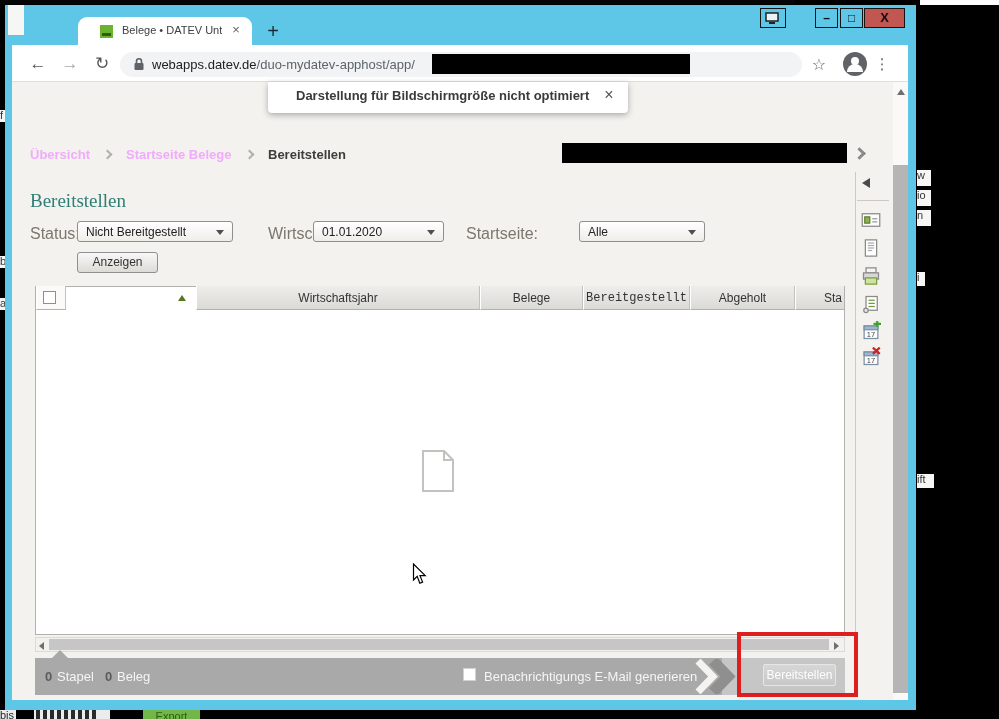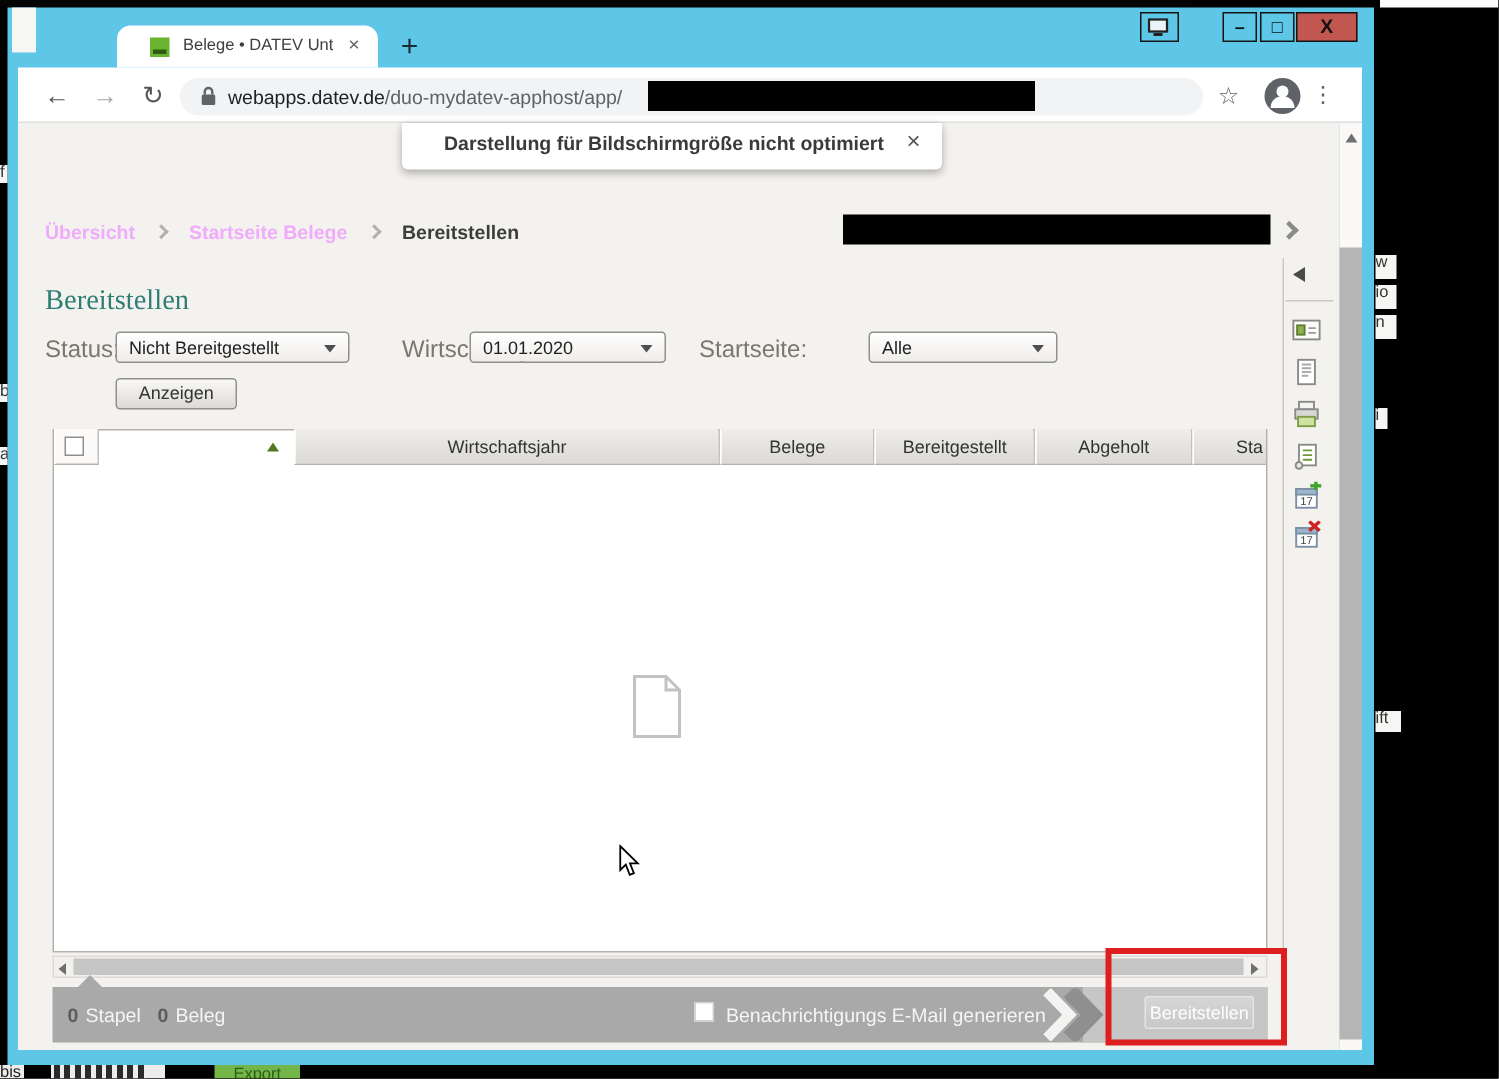--- a/index.html
+++ b/index.html
@@ -183,21 +183,21 @@
     <span class="dd-arr"></span>
   </div>
   <div class="abs wbtn" style="left:77px;top:252px;width:81px;height:21px;line-height:19px;">Anzeigen</div>
 
   <div class="abs tbl"></div>
   <div class="abs th th-check" style="left:36px;width:30px;"></div>
   <div class="abs cb" style="left:43px;top:291px;"></div>
   <div class="abs sortup" style="left:178px;top:295px;"></div>
   <div class="abs th" style="left:196px;width:284px;"><span>Wirtschaftsjahr</span></div>
   <div class="abs th" style="left:480px;width:103px;"><span>Belege</span></div>
-  <div class="abs th" style="left:583px;width:107px;"><span>Bereitgestellt</span></div>
+  <div class="abs th" style="left:583px;width:107px;font-family:Liberation Mono, monospace;"><span>Bereitgestellt</span></div>
   <div class="abs th" style="left:690px;width:105px;"><span>Abgeholt</span></div>
   <div class="abs th" style="left:795px;width:49px;border-right:none;text-align:left;padding-left:28px;"><span>Sta</span></div>
 
   <svg class="abs docicon" width="36" height="44" viewBox="0 0 36 44">
     <path d="M3 2 h21 l9 9 v31 h-30 z" fill="#fff" stroke="#c4c2be" stroke-width="2"></path>
     <path d="M24 2 v9 h9" fill="none" stroke="#c4c2be" stroke-width="2"></path>
   </svg>
 
   <svg class="abs cursor" width="15" height="22" viewBox="0 0 15 22">
     <path d="M1.5 1 L1.5 17 L5.2 13.4 L7.8 20.2 L10.6 19.1 L8 12.6 L13.2 12.6 Z" fill="#fff" stroke="#000" stroke-width="1.2"></path>

